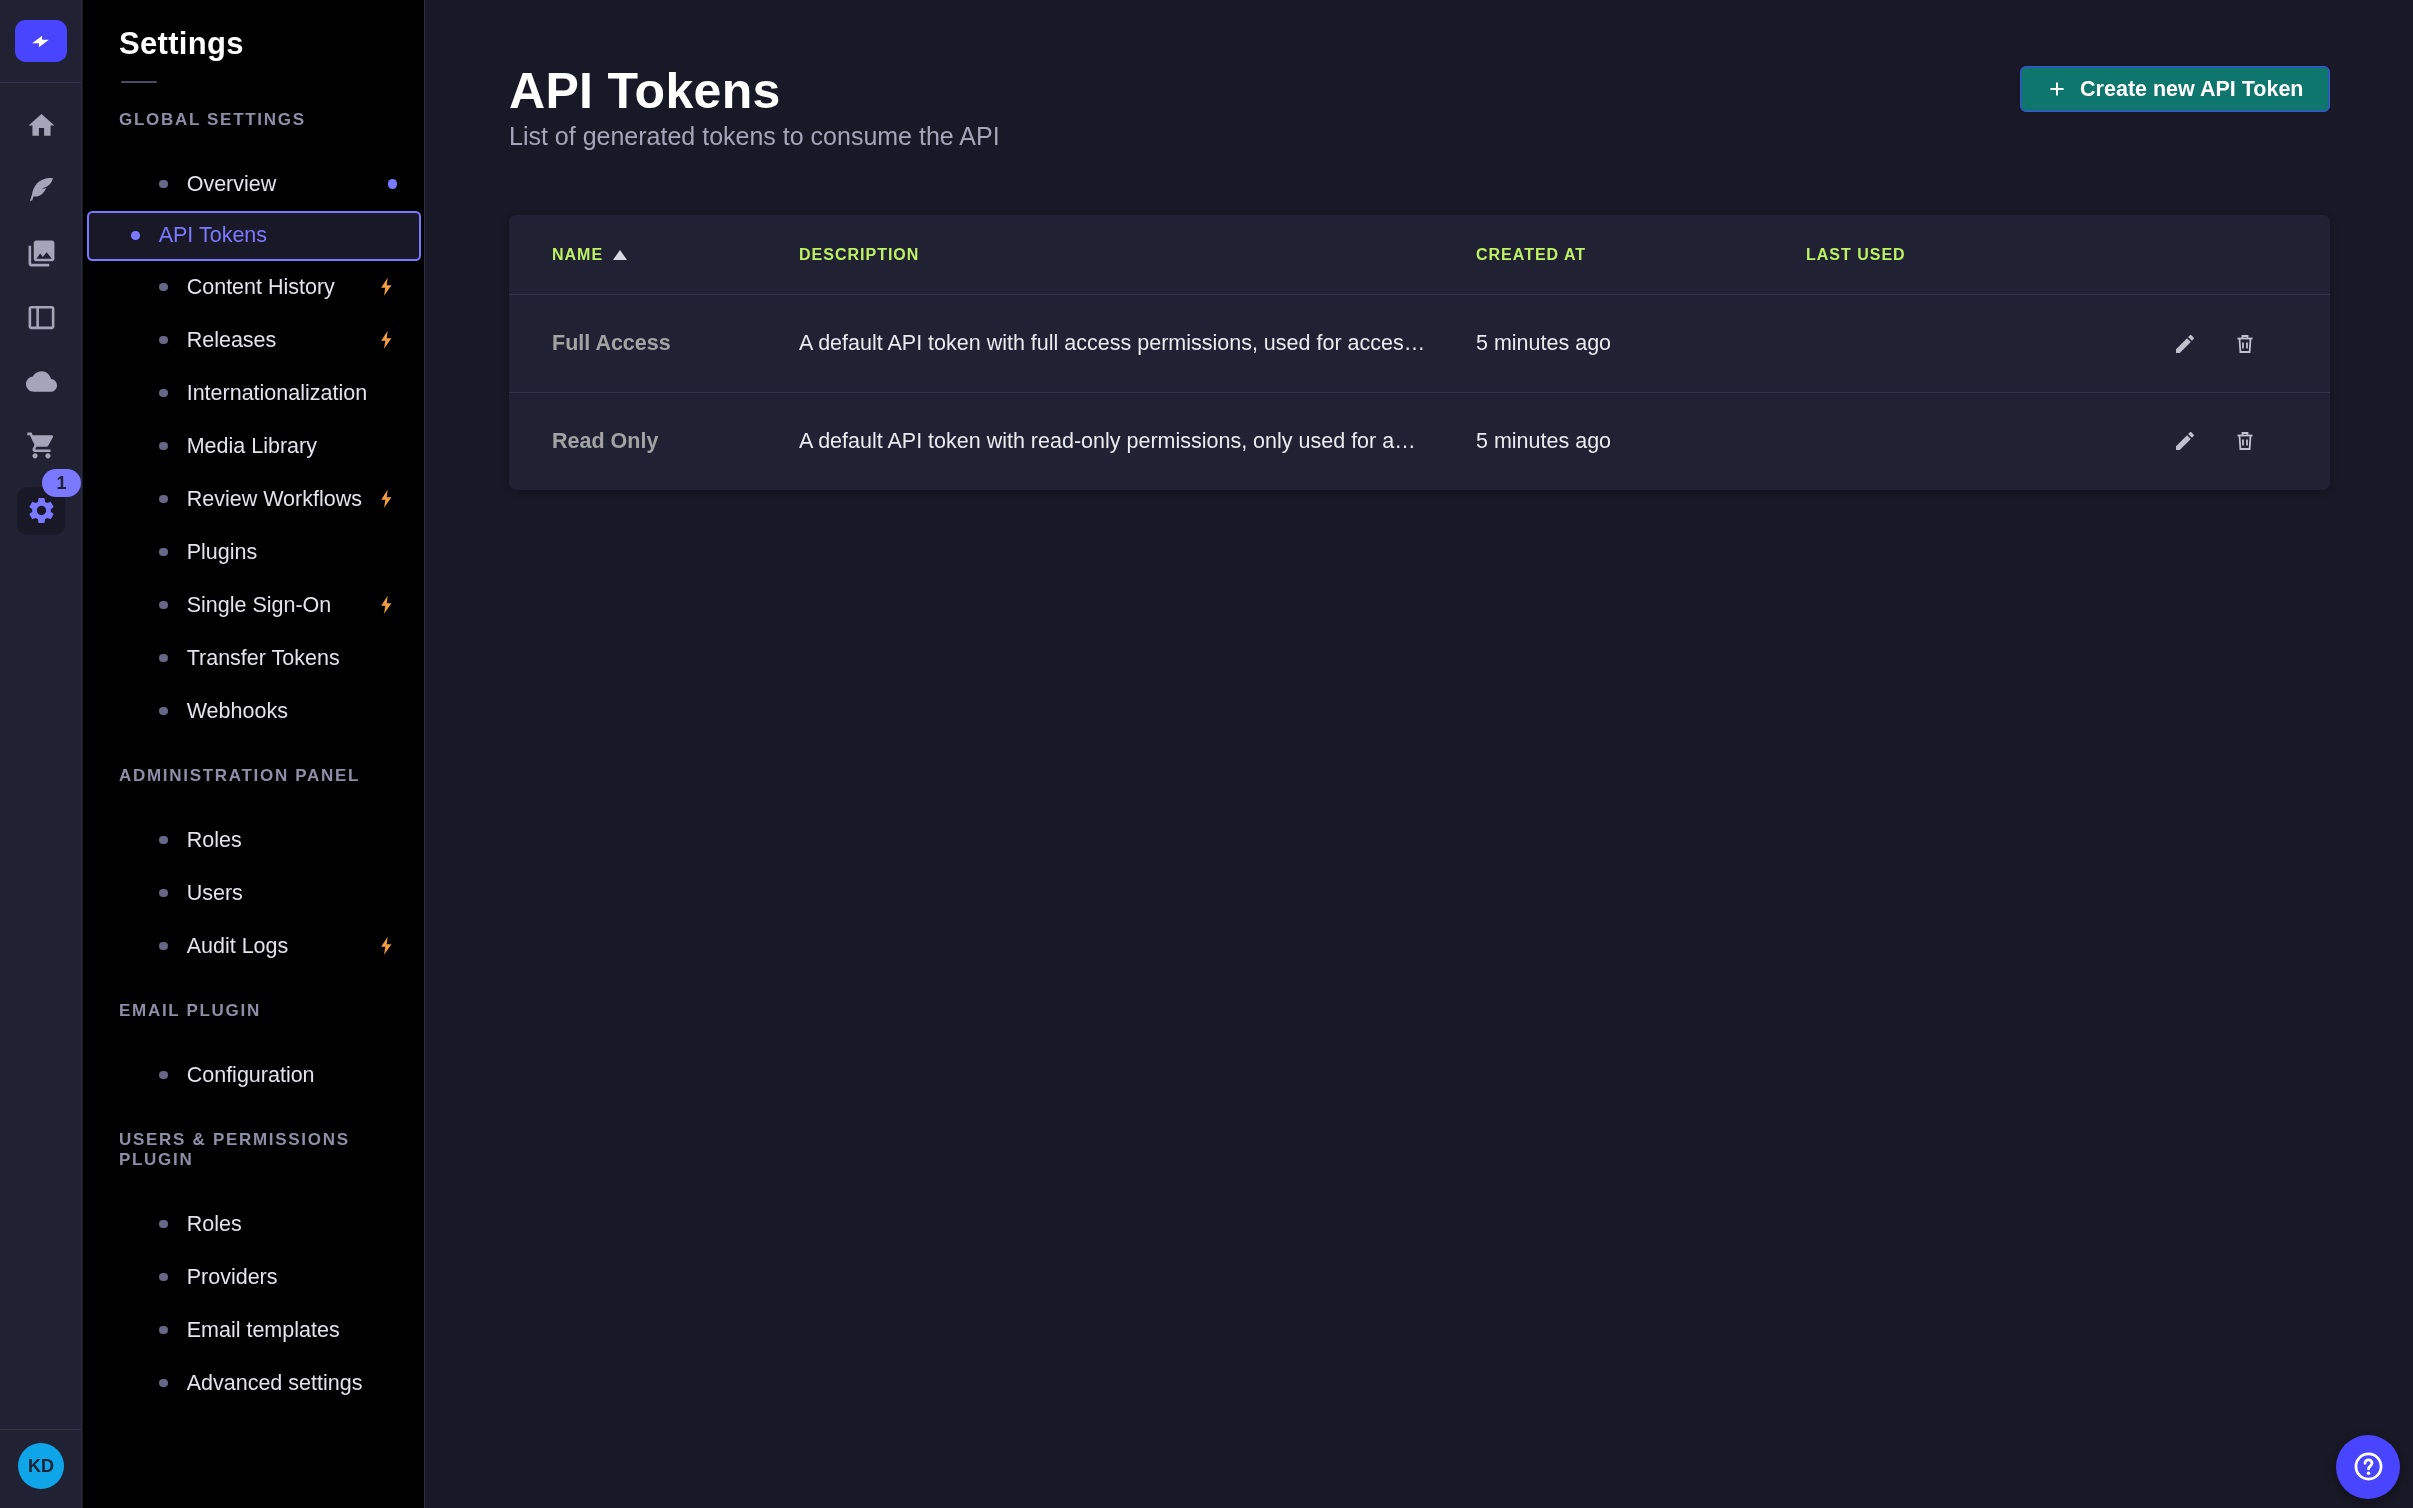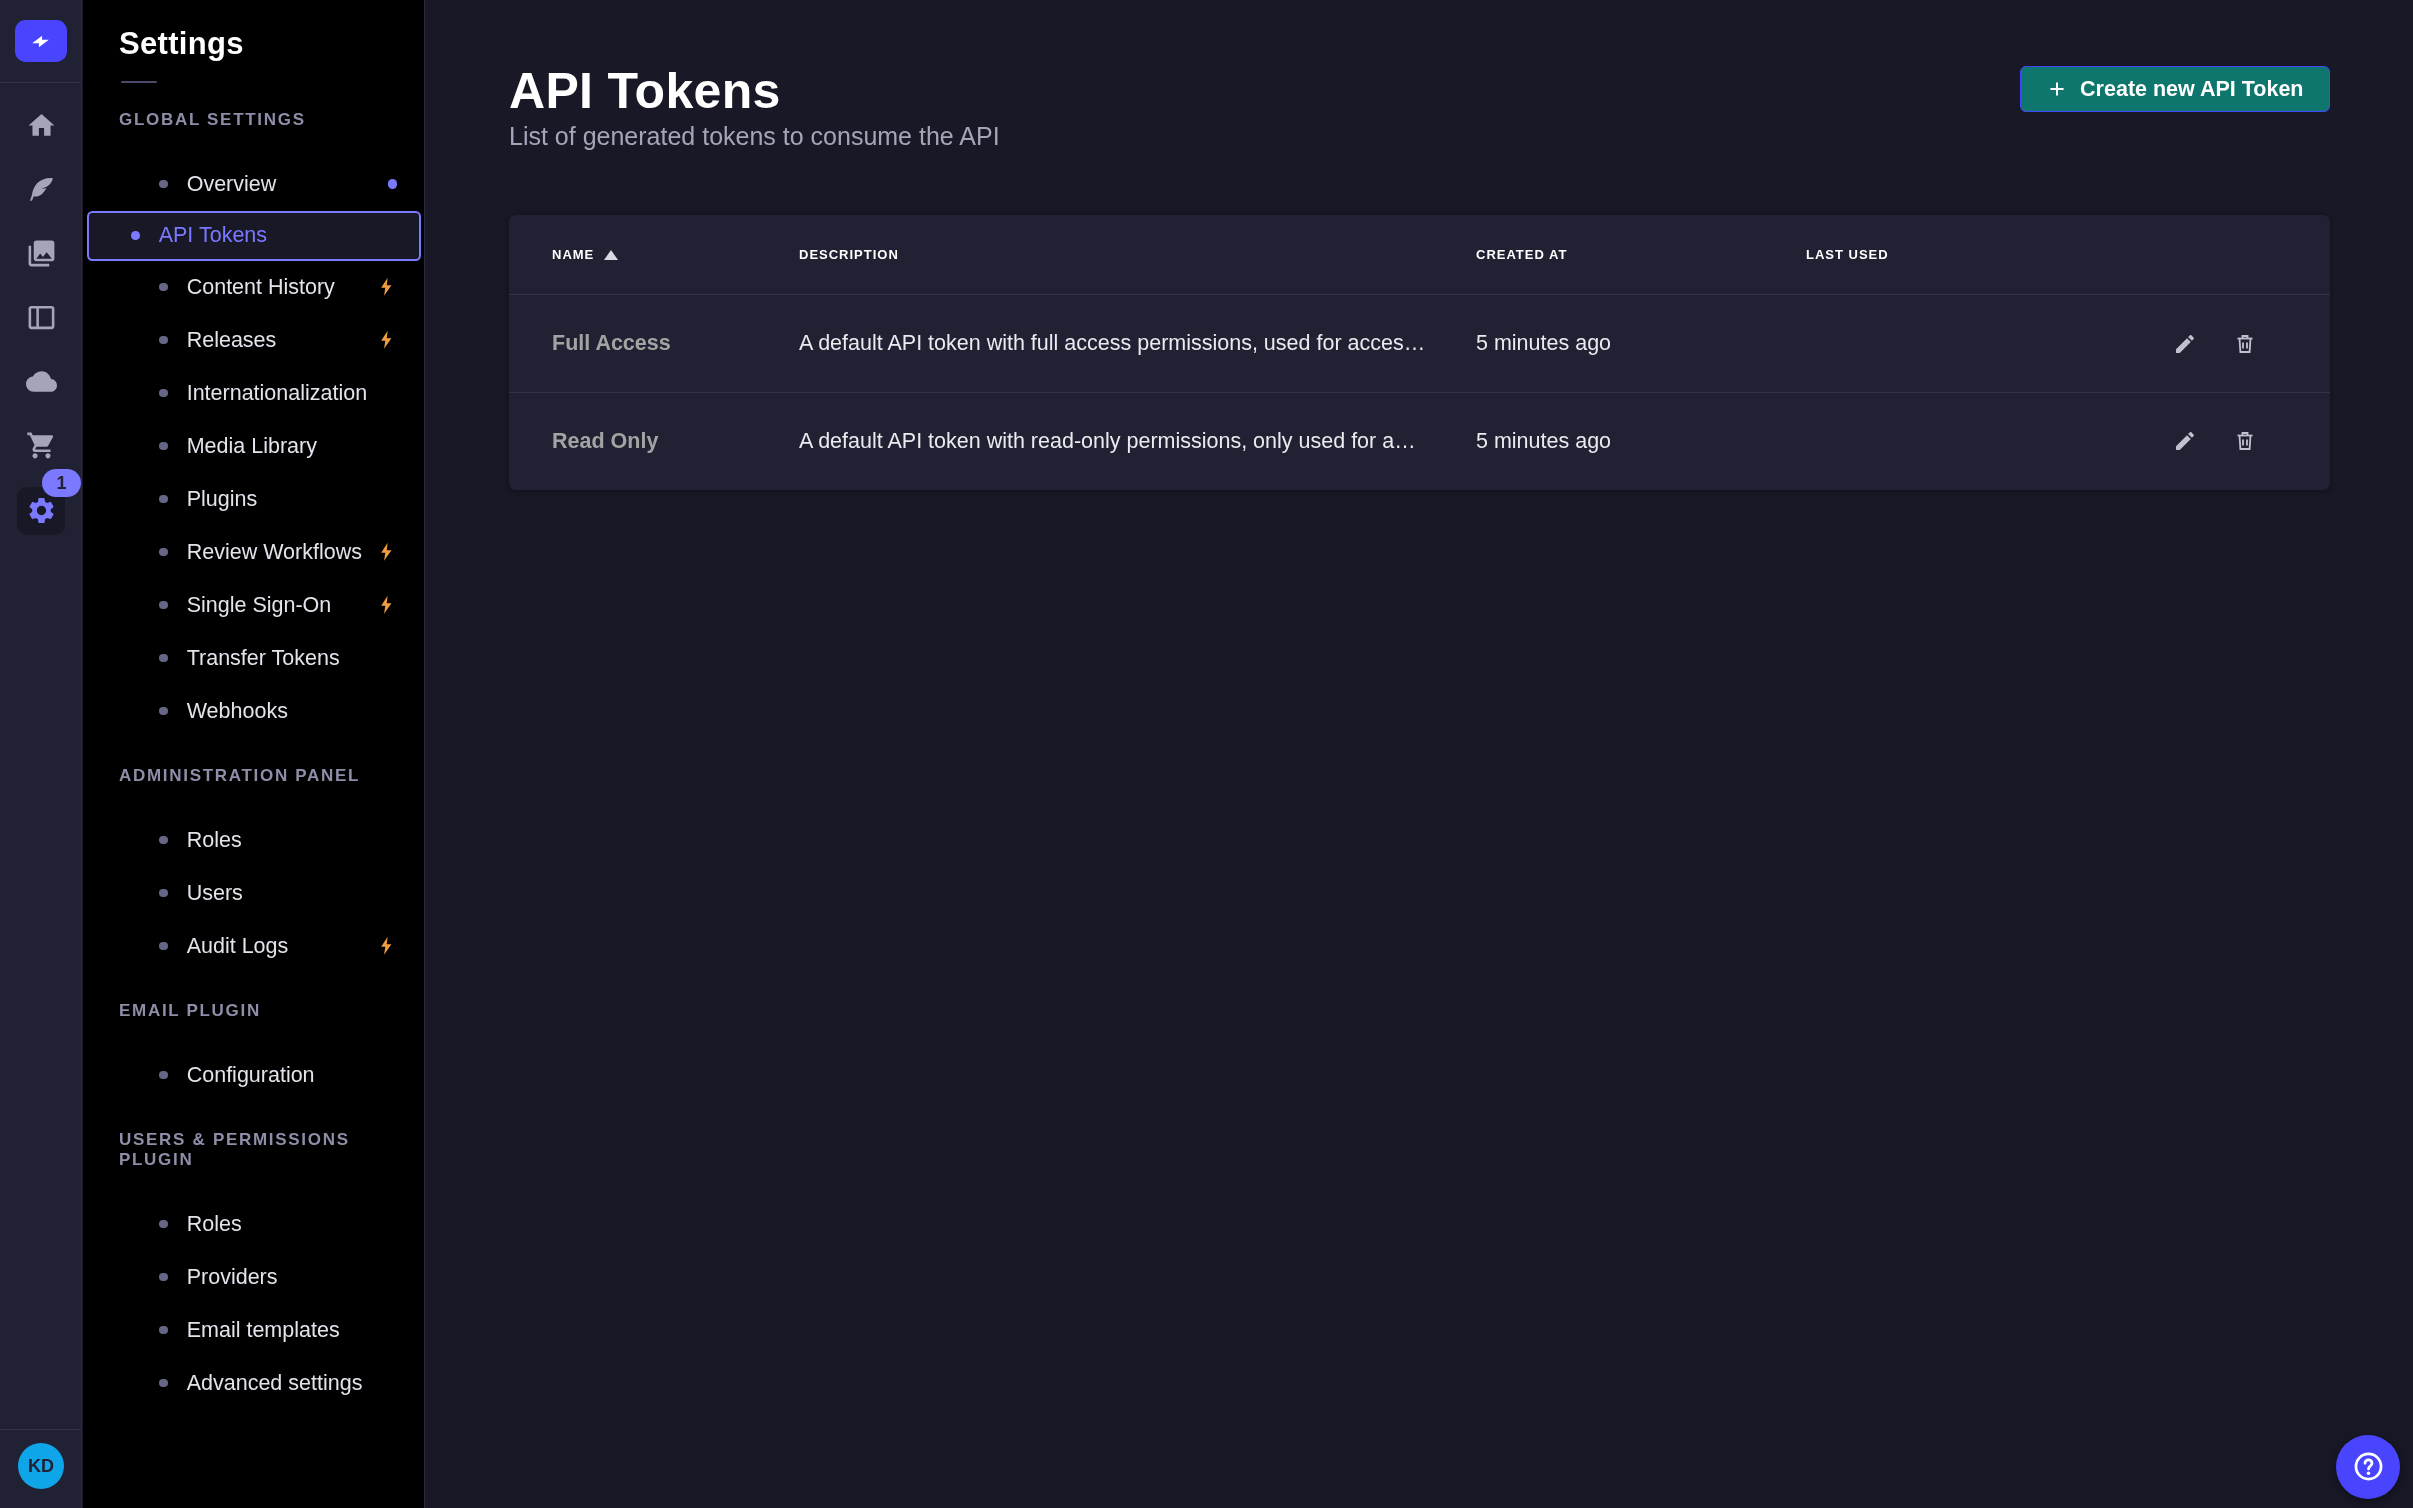--- a/index.html
+++ b/index.html
@@ -40,21 +40,21 @@
   
   .main { position:absolute; left:426px; top:0; right:0; bottom:0; background:#181826; }
   .page-title { position:absolute; left:83px; top:62px; font-size:50px; font-weight:700; color:#ffffff; letter-spacing:0.3px; }
   .page-subtitle { position:absolute; left:83px; top:122px; font-size:25px; color:#a5a5ba; }
   .create-btn { position:absolute; top:66px; right:83px; height:46px; padding:0 25.5px; background:#0f766e; border:1.3px solid #4945ff; border-radius:6px; color:#ffffff; font-size:21.5px; font-weight:600; display:flex; align-items:center; gap:13.4px; cursor:pointer; font-family:inherit; }
   .create-btn svg { width:20px; height:20px; }
 
   .card { position:absolute; left:83px; right:83px; top:215px; height:275px; background:#212134; border-radius:6.7px; box-shadow:0 1.3px 6.7px rgba(0,0,0,.25); }
   .tgrid { display:grid; grid-template-columns:247px 677px 330px 1fr 127px; align-items:center; padding:0 43px; }
   .thead { height:80px; border-bottom:1.3px solid #32324d; }
-  .th { font-size:13px; font-weight:700; letter-spacing:1px; color:#ffffff; display:flex; align-items:center; gap:9.4px; }
+  .th { font-size:16px; font-weight:700; letter-spacing:1px; color:#bef264; display:flex; align-items:center; gap:9.4px; }
   .sort-arrow { width:0; height:0; border-left:7.4px solid transparent; border-right:7.4px solid transparent; border-bottom:10px solid #d9d9e3; display:inline-block; }
   .trow { height:97px; }
   .trow + .trow { border-top:1.3px solid #32324d; }
   .cell-name { font-size:21.5px; font-weight:700; color:#a3a3a3; }
   .cell { font-size:21.5px; color:#eaeaef; white-space:nowrap; overflow:hidden; }
   .actions { display:flex; justify-content:flex-end; align-items:center; gap:31px; margin-right:27px; }
   .icon-btn { width:29.5px; height:29.5px; background:none; border:none; display:flex; align-items:center; justify-content:center; cursor:pointer; }
   .icon-btn svg { width:24px; height:24px; }
 
   .help-btn { position:absolute; right:12.7px; bottom:9.4px; width:64px; height:64px; border-radius:50%; background:#4945ff; border:none; display:flex; align-items:center; justify-content:center; cursor:pointer; box-shadow:0 2.7px 9.4px rgba(0,0,0,.35); }
@@ -159,30 +159,30 @@
       <span>Internationalization</span>
     </div>
 
     <div class="nav-item">
       <span class="bullet"></span>
       <span>Media Library</span>
     </div>
 
     <div class="nav-item">
       <span class="bullet"></span>
+      <span>Review Workflows</span>
+      <span class="grow"></span>
+      <svg class="bolt" viewBox="0 0 24 24">
+          <path d="M13 2 5.8 13.2h4.6L9 22l8.2-11.8H12z"></path>
+        </svg>
+    </div>
+
+    <div class="nav-item">
+      <span class="bullet"></span>
       <span>Plugins</span>
-    </div>
-
-    <div class="nav-item">
-      <span class="bullet"></span>
-      <span>Review Workflows</span>
-      <span class="grow"></span>
-      <svg class="bolt" viewBox="0 0 24 24">
-          <path d="M13 2 5.8 13.2h4.6L9 22l8.2-11.8H12z"></path>
-        </svg>
     </div>
 
     <div class="nav-item">
       <span class="bullet"></span>
       <span>Single Sign-On</span>
       <span class="grow"></span>
       <svg class="bolt" viewBox="0 0 24 24">
           <path d="M13 2 5.8 13.2h4.6L9 22l8.2-11.8H12z"></path>
         </svg>
     </div>

